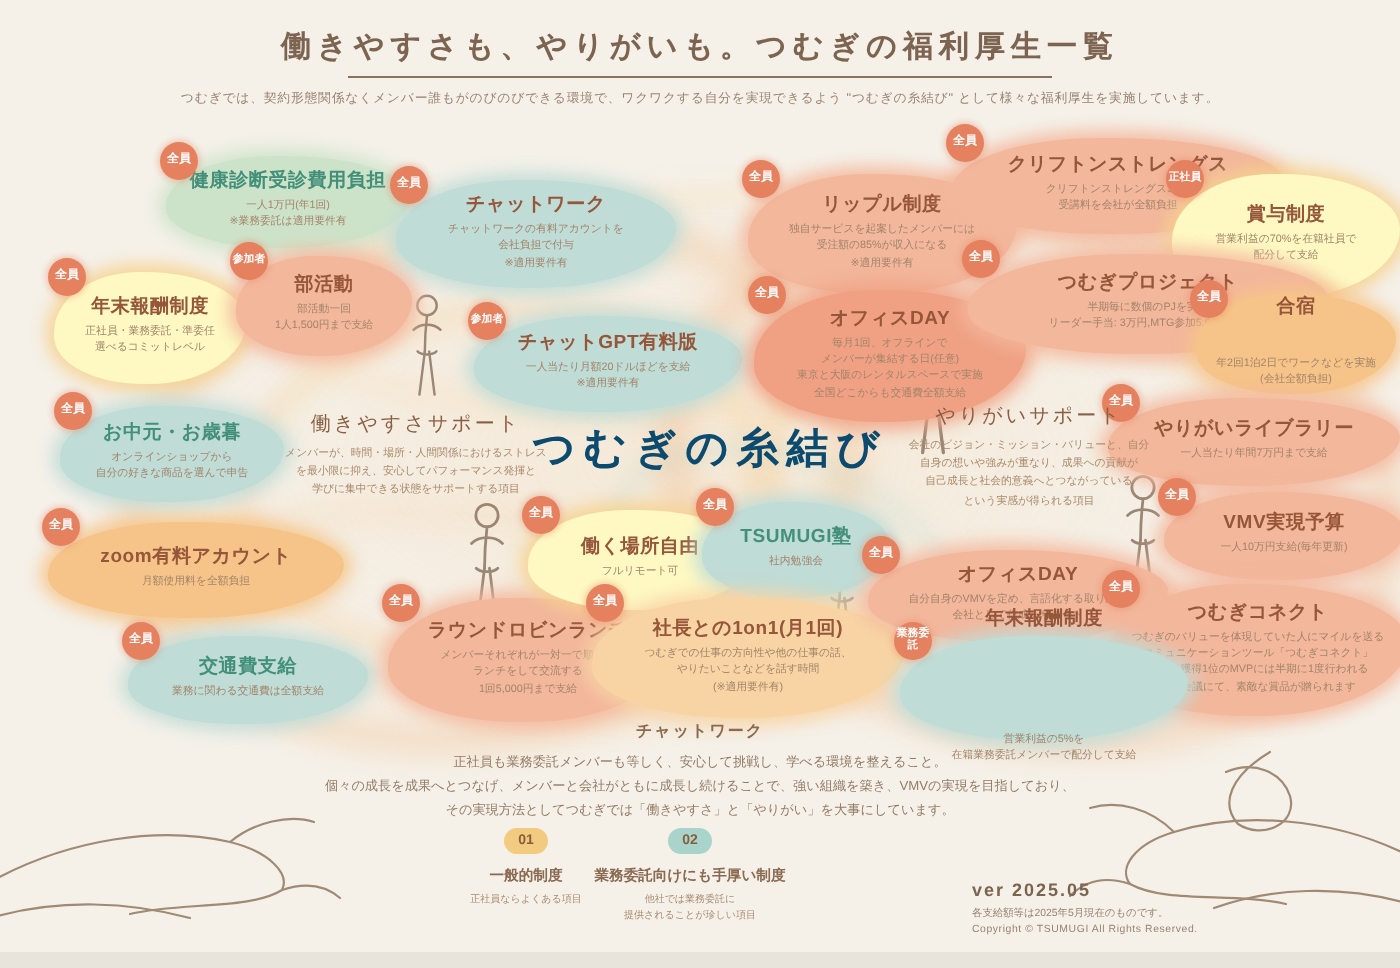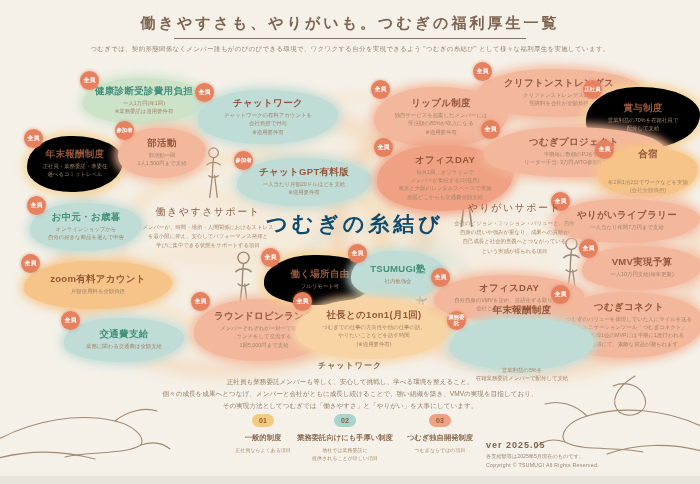--- a/index.html
+++ b/index.html
@@ -22,21 +22,21 @@
   .hd{position:absolute;left:0;top:14px;width:700px;text-align:center;z-index:5;}
   .hd-title{font-size:15px;font-weight:bold;color:#7d6450;letter-spacing:3px;}
   .hd-rule{width:352px;height:1px;background:#8a7260;margin:5px auto 6px auto;}
   .hd-sub{font-size:6.4px;color:#9b8370;letter-spacing:.4px;}
 
   
   .bubble{position:absolute;z-index:4;display:flex;flex-direction:column;align-items:center;justify-content:center;
           text-align:center;border-radius:46% 54% 52% 48% / 56% 46% 58% 44%;padding:2px;box-sizing:border-box;}
   .c-teal{background:#bfdcd6;box-shadow:0 0 8px 4px rgba(191,220,214,.85);}
   .c-green{background:#cde3c9;box-shadow:0 0 8px 4px rgba(205,227,201,.85);}
-  .c-yellow{background:#000000;box-shadow:0 0 8px 4px rgba(246,209,142,.85);}
+  .c-yellow{background:#fef9c3;box-shadow:0 0 8px 4px rgba(246,209,142,.85);}
   .c-orange{background:#f6c488;box-shadow:0 0 8px 4px rgba(246,196,136,.85);}
   .c-peach{background:#f8d4a4;box-shadow:0 0 8px 4px rgba(248,212,164,.85);}
   .c-salmon{background:#f0a184;box-shadow:0 0 8px 4px rgba(240,161,132,.85);}
   .c-salmonlight{background:#f3b79c;box-shadow:0 0 8px 4px rgba(243,183,156,.85);}
   .b-title{font-size:9.5px;font-weight:bold;color:#96563a;letter-spacing:.3px;line-height:1.15;}
   .t-cool .b-title{color:#43907a;}
   .b-lines{margin-top:2px;font-size:5.4px;color:#a3846a;line-height:1.5;}
   .badge{position:absolute;left:-3px;top:-7px;width:19px;height:19px;border-radius:50%;background:#e5815f;
          color:#fff;font-size:6px;font-weight:bold;display:flex;align-items:center;justify-content:center;
          text-align:center;line-height:1.1;letter-spacing:0;z-index:6;box-shadow:0 0 3px 1px rgba(229,129,95,.4);}
@@ -377,26 +377,19 @@
       </div>
   </div>
   <div class="legend-col" style="left:292px;top:414px;width:106px">
     <div class="chip chip-02">02</div>
     <div class="legend-t">業務委託向けにも手厚い制度</div>
     <div class="legend-d">
         <div>他社では業務委託に</div>
         <div>提供されることが珍しい項目</div>
       </div>
   </div>
-  <div class="legend-col" style="left:388px;top:414px;width:104px">
-    <div class="chip chip-03">03</div>
-    <div class="legend-t">つむぎ独自開発制度</div>
-    <div class="legend-d">
-        <div>つむぎならではの項目</div>
-      </div>
-  </div>
 
   <div class="footer">
     <div class="ver">ver 2025.05</div>
     <div class="note">各支給額等は2025年5月現在のものです。</div>
     <div class="copy">Copyright © TSUMUGI All Rights Reserved.</div>
   </div>
 </div>
 
 </body></html>

